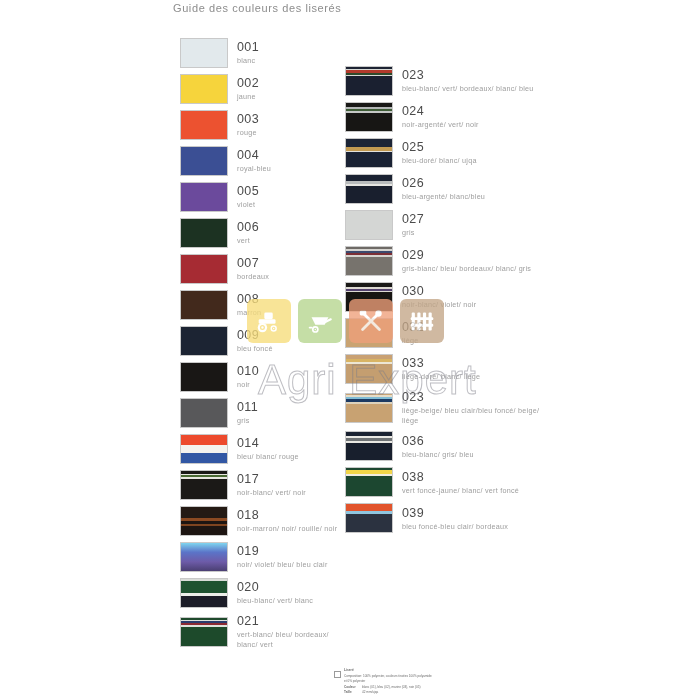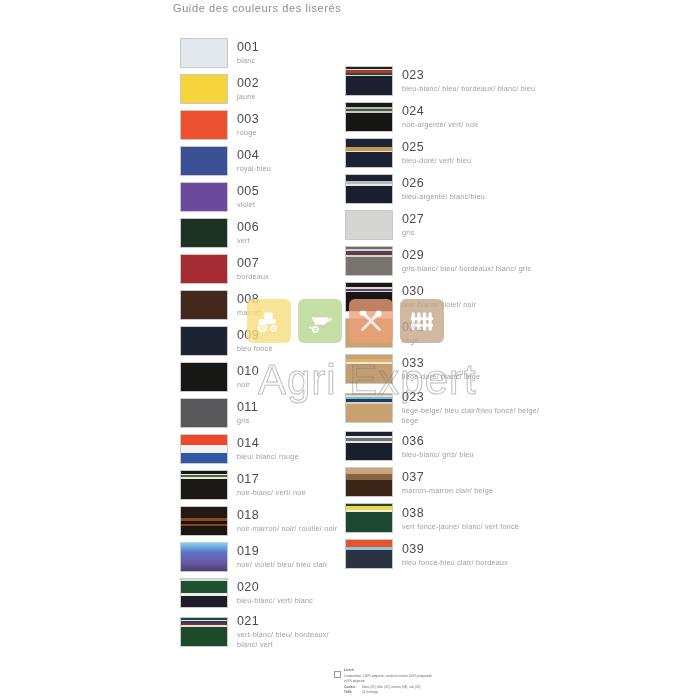--- a/index.html
+++ b/index.html
@@ -272,35 +272,35 @@
           <div class="swatch-code">021</div>
           <div class="swatch-name">vert-blanc/ bleu/ bordeaux/ blanc/ vert</div>
         </div>
       </div>
     </div>
   <div class="column column-right">
       <div class="swatch-row">
         <div class="swatch" style="background: linear-gradient(rgb(29, 35, 51) 0%, rgb(29, 35, 51) 7%, rgb(216, 218, 214) 7%, rgb(216, 218, 214) 12%, rgb(178, 58, 44) 12%, rgb(178, 58, 44) 21%, rgb(46, 74, 44) 21%, rgb(46, 74, 44) 27%, rgb(216, 218, 214) 27%, rgb(216, 218, 214) 32%, rgb(26, 32, 48) 32%, rgb(26, 32, 48) 100%);"></div>
         <div class="swatch-meta">
           <div class="swatch-code">023</div>
-          <div class="swatch-name">bleu-blanc/ bleu/ bordeaux/ blanc/ bleu</div>
+          <div class="swatch-name">bleu-blanc/ vert/ bordeaux/ blanc/ bleu</div>
         </div>
       </div>
       <div class="swatch-row">
         <div class="swatch" style="background: linear-gradient(rgb(26, 25, 23) 0%, rgb(26, 25, 23) 14%, rgb(180, 183, 182) 14%, rgb(180, 183, 182) 21%, rgb(62, 92, 54) 21%, rgb(62, 92, 54) 29%, rgb(197, 200, 198) 29%, rgb(197, 200, 198) 36%, rgb(23, 22, 20) 36%, rgb(23, 22, 20) 100%);"></div>
         <div class="swatch-meta">
           <div class="swatch-code">024</div>
           <div class="swatch-name">noir-argenté/ vert/ noir</div>
         </div>
       </div>
       <div class="swatch-row">
         <div class="swatch" style="background: linear-gradient(rgb(28, 36, 54) 0%, rgb(28, 36, 54) 30%, rgb(194, 154, 82) 30%, rgb(194, 154, 82) 42%, rgb(228, 226, 219) 42%, rgb(228, 226, 219) 47%, rgb(26, 34, 52) 47%, rgb(26, 34, 52) 100%);"></div>
         <div class="swatch-meta">
           <div class="swatch-code">025</div>
-          <div class="swatch-name">bleu-doré/ vert/ bleu</div>
+          <div class="swatch-name">bleu-doré/ blanc/ ujqa</div>
         </div>
       </div>
       <div class="swatch-row">
         <div class="swatch" style="background: linear-gradient(rgb(27, 34, 50) 0%, rgb(27, 34, 50) 22%, rgb(185, 188, 189) 22%, rgb(185, 188, 189) 32%, rgb(230, 230, 226) 32%, rgb(230, 230, 226) 38%, rgb(25, 31, 46) 38%, rgb(25, 31, 46) 100%);"></div>
         <div class="swatch-meta">
           <div class="swatch-code">026</div>
           <div class="swatch-name">bleu-argenté/ blanc/bleu</div>
         </div>
       </div>
       <div class="swatch-row">
@@ -343,27 +343,20 @@
         <div class="swatch-meta">
           <div class="swatch-code">023</div>
           <div class="swatch-name">liège-beige/ bleu clair/bleu foncé/ beige/ liège</div>
         </div>
       </div>
       <div class="swatch-row">
         <div class="swatch" style="background: linear-gradient(rgb(26, 34, 49) 0%, rgb(26, 34, 49) 13%, rgb(233, 232, 227) 13%, rgb(233, 232, 227) 20%, rgb(110, 114, 116) 20%, rgb(110, 114, 116) 33%, rgb(233, 232, 227) 33%, rgb(233, 232, 227) 39%, rgb(24, 31, 45) 39%, rgb(24, 31, 45) 100%);"></div>
         <div class="swatch-meta">
           <div class="swatch-code">036</div>
           <div class="swatch-name">bleu-blanc/ gris/ bleu</div>
-        </div>
-      </div>
-      <div class="swatch-row">
-        <div class="swatch" style="background: linear-gradient(rgb(201, 167, 126) 0%, rgb(201, 167, 126) 22%, rgb(138, 99, 64) 22%, rgb(138, 99, 64) 44%, rgb(59, 37, 23) 44%, rgb(59, 37, 23) 100%);"></div>
-        <div class="swatch-meta">
-          <div class="swatch-code">037</div>
-          <div class="swatch-name">marron-marron clair/ beige</div>
         </div>
       </div>
       <div class="swatch-row">
         <div class="swatch" style="background: linear-gradient(rgb(29, 71, 48) 0%, rgb(29, 71, 48) 8%, rgb(242, 214, 74) 8%, rgb(242, 214, 74) 21%, rgb(240, 236, 224) 21%, rgb(240, 236, 224) 28%, rgb(28, 71, 48) 28%, rgb(28, 71, 48) 100%);"></div>
         <div class="swatch-meta">
           <div class="swatch-code">038</div>
           <div class="swatch-name">vert foncé-jaune/ blanc/ vert foncé</div>
         </div>
       </div>
       <div class="swatch-row">

